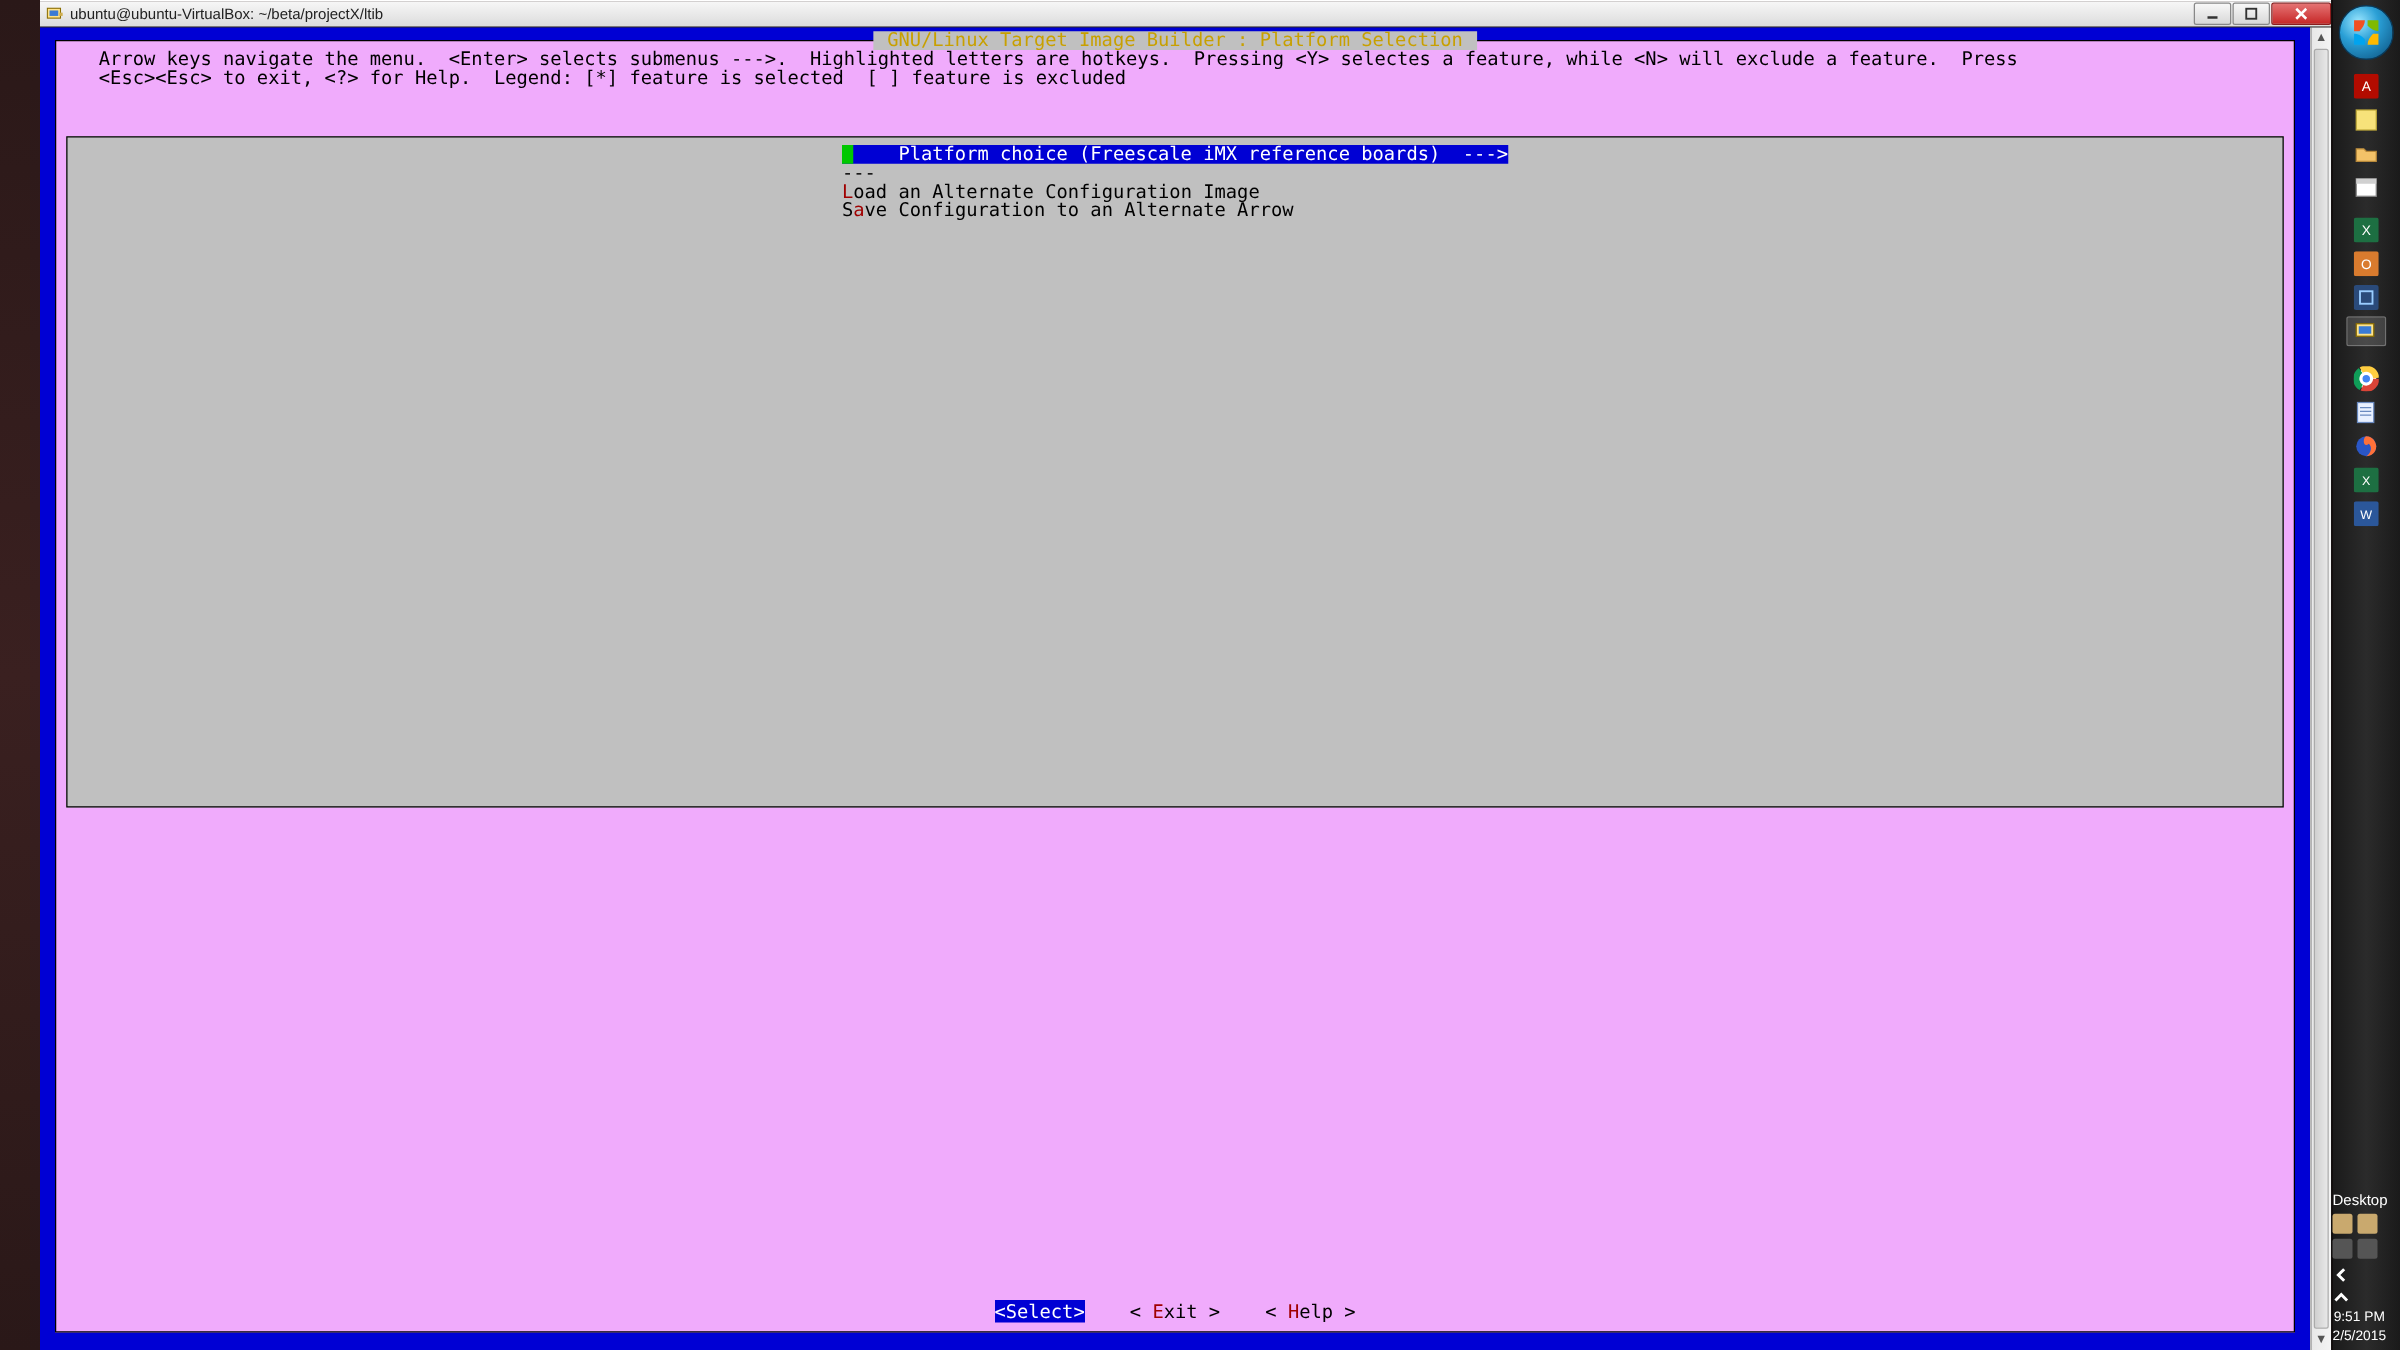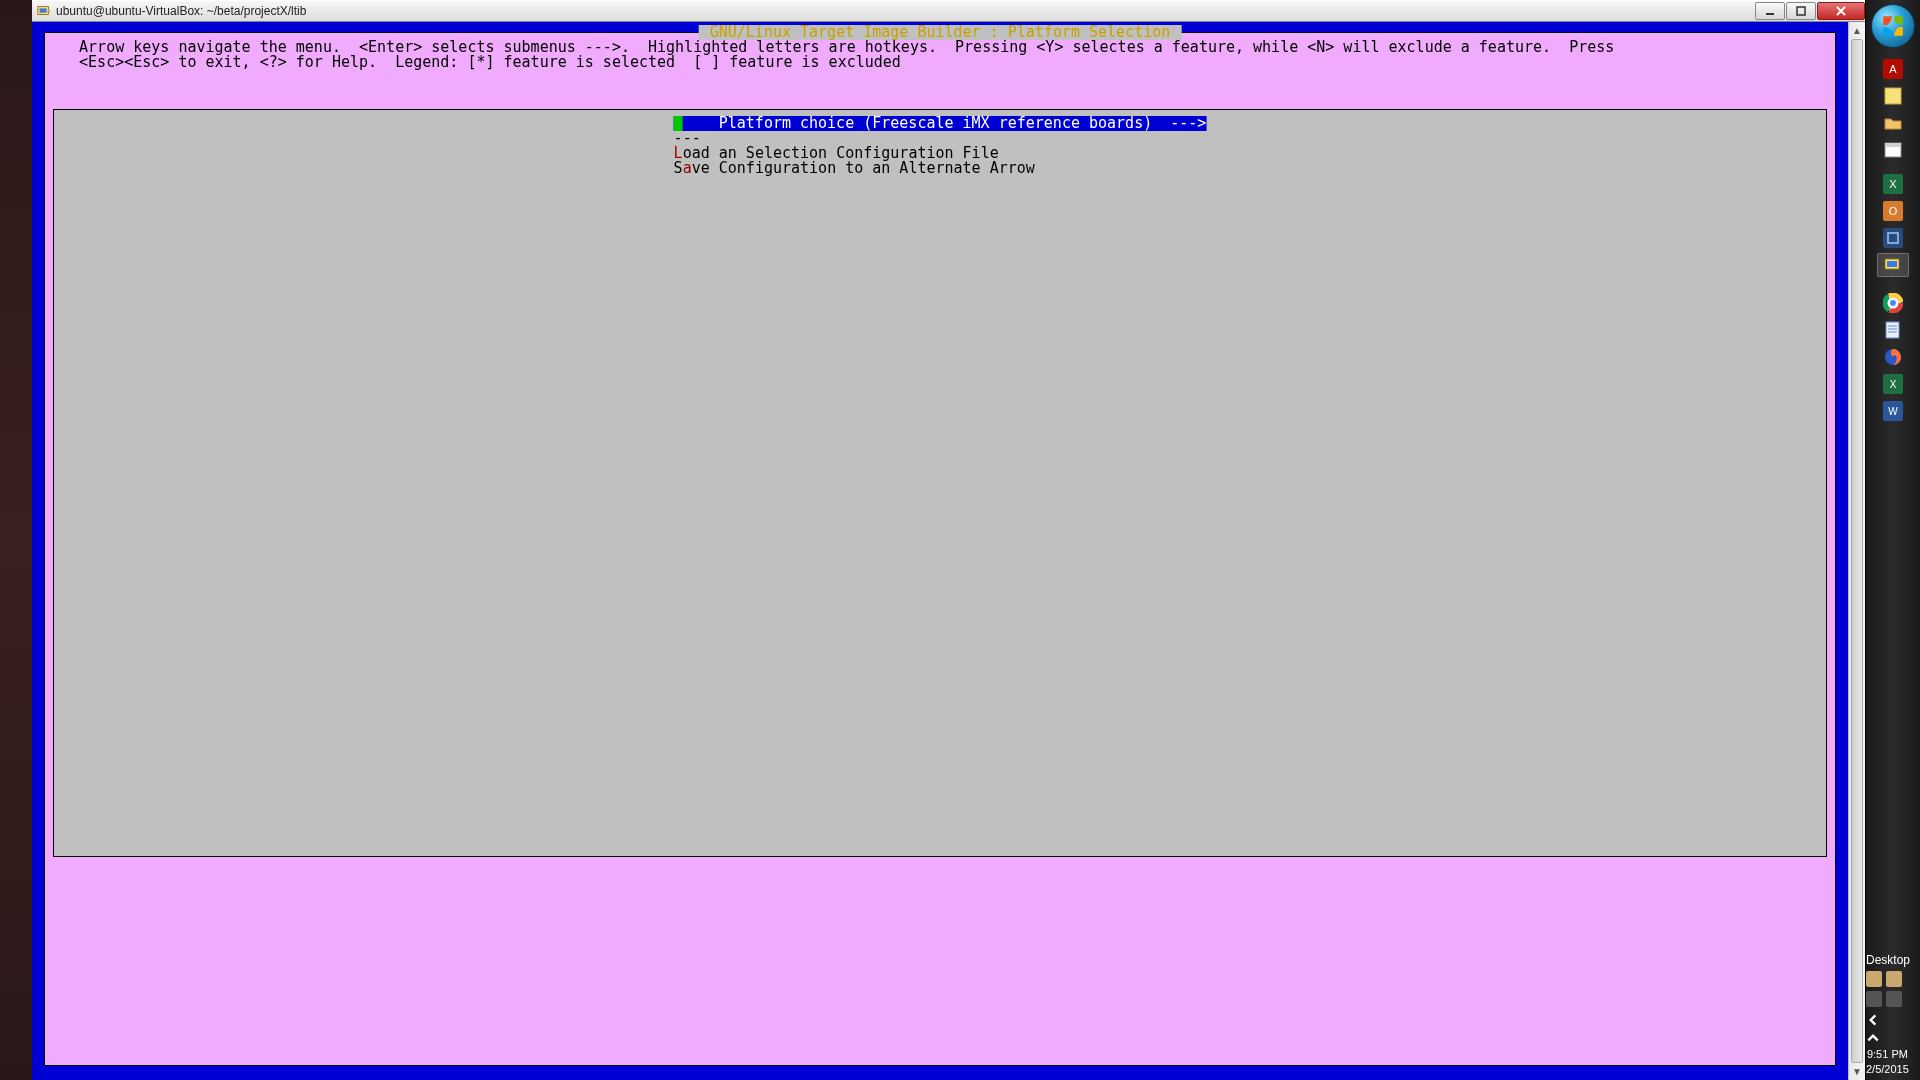--- a/index.html
+++ b/index.html
@@ -126,21 +126,21 @@
   white-space:pre;
 }
 .instructions {
   white-space:pre-wrap;
   padding: 3px 8px 6px 8px;
 }
 .inner-box {
   margin-top: 33px;
   border:1px solid #000;
   background:#c0c0c0;
-  height: 748px;
+  height: 537px;
   position:relative;
   padding-top:6px;
 }
 .menu-list {
   position:absolute;
   left:50%;top:6px;transform:translateX(-50%);
   display:flex;flex-direction:column;align-items:flex-start;
 }
 .menu-row {
   white-space:pre;
@@ -199,25 +199,26 @@
       <div class="term">
         <div class="outer-box">
           <span class="box-title"> GNU/Linux Target Image Builder : Platform Selection </span>
           <div class="instructions"><span>  Arrow keys navigate the menu.  &lt;Enter&gt; selects submenus ---&gt;.  Highlighted letters are hotkeys.  Pressing &lt;Y&gt; selectes a feature, while &lt;N&gt; will exclude a feature.  Press</span>
 <span>  &lt;Esc&gt;&lt;Esc&gt; to exit, &lt;?&gt; for Help.  Legend: [*] feature is selected  [ ] feature is excluded</span></div>
 
           <div class="inner-box">
             <div class="menu-list">
               <div class="menu-row selected"><span class="sel-bg"><span class="cursor">&nbsp;</span><span>    Platform choice (Freescale iMX reference boards)  ---&gt;</span></span></div>
               <div class="menu-row divider-row"><span>---</span></div>
-              <div class="menu-row"><span class="hotkey">L</span><span>oad an Selection Configuration File</span></div>
+              <div class="menu-row"><span class="hotkey">L</span><span>oad an Alternate Configuration Image</span></div>
               <div class="menu-row"><span>S</span><span class="hotkey">a</span><span>ve Configuration to an Alternate Arrow</span></div>
             </div>
           </div>
 
+          <div class="bottom-buttons"><span class="btn-sel">&lt;Select&gt;</span><span>    </span><span class="btn-plain"><span>&lt; </span><span class="hotkey">E</span><span>xit &gt;</span></span><span>    </span><span class="btn-plain"><span>&lt; </span><span class="hotkey">H</span><span>elp &gt;</span></span></div>
         </div>
       </div>
       <div class="scrollbar-v">
         <div class="btn top">▲</div>
         <div class="thumb"></div>
         <div class="btn bot">▼</div>
       </div>
     </div>
   </div>
 

